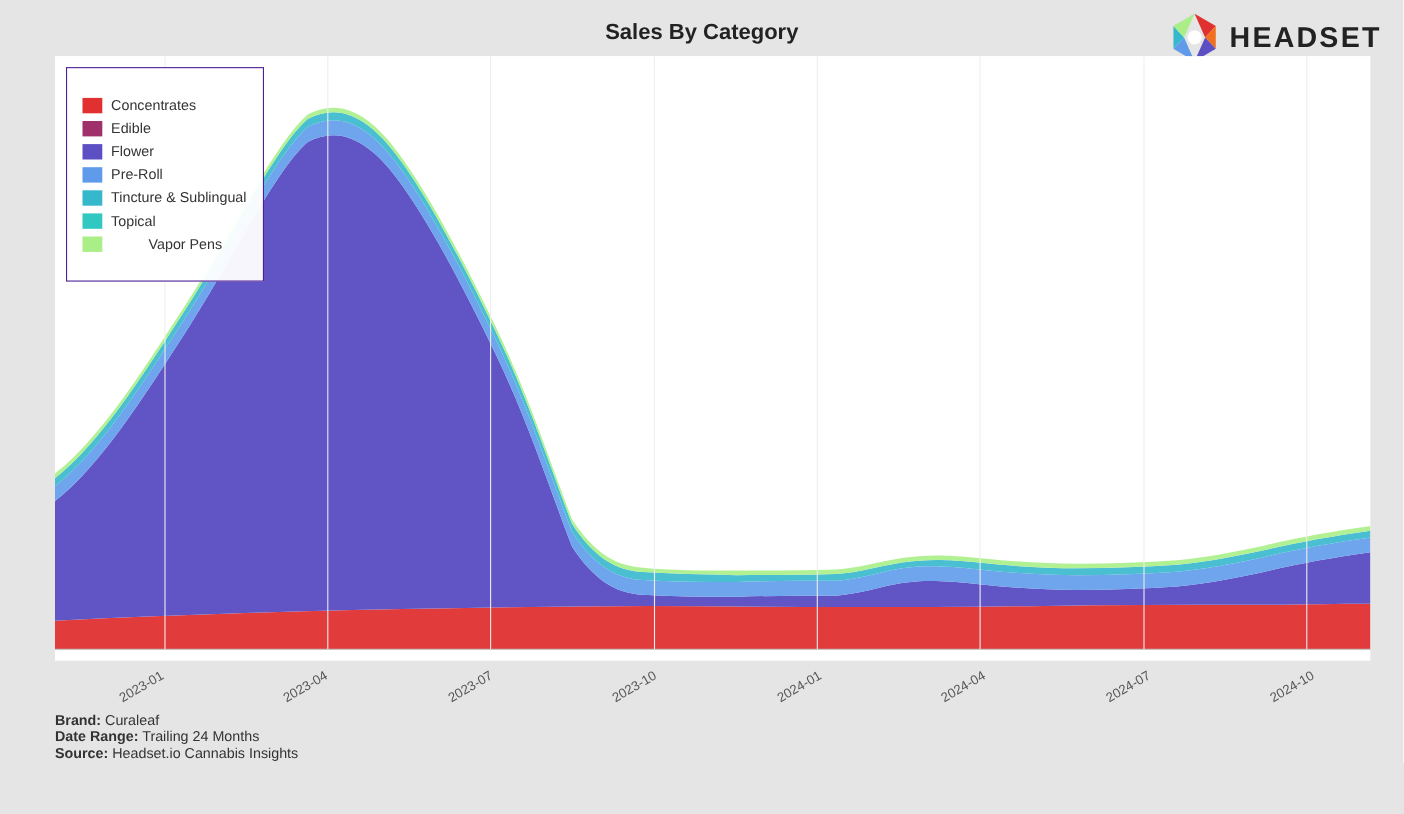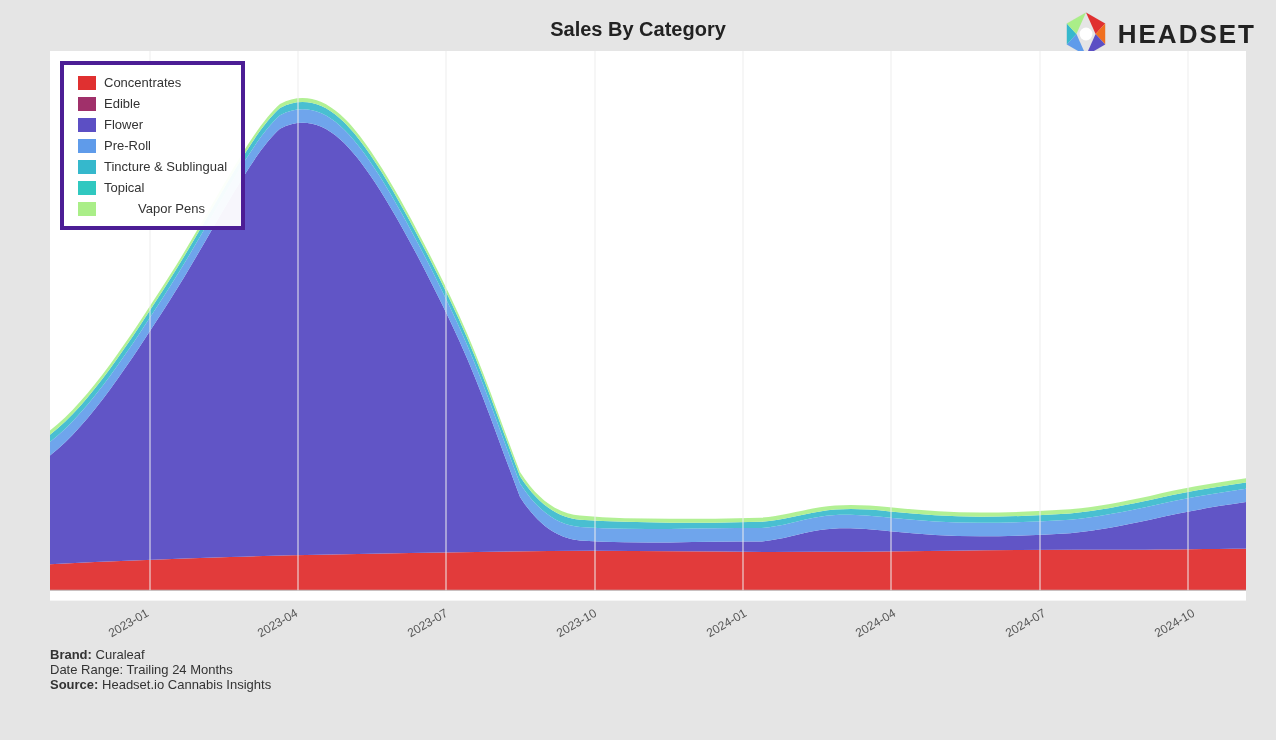--- a/index.html
+++ b/index.html
@@ -53,22 +53,22 @@
     .chart-area {
       position: relative;
       margin: 0 30px 0 50px;
       height: 560px;
     }
     .legend-box {
       position: absolute;
       top: 10px;
       left: 10px;
       background: rgba(255,255,255,0.95);
-      border: 4px solid #4c1d95;
-      padding: 10px 14px;
+      border: 1px solid #4c1d95;
+      padding: 26px 14px;
       z-index: 10;
       min-width: 180px;
     }
     .legend-item {
       display: flex;
       align-items: center;
       gap: 8px;
       margin-bottom: 6px;
       font-size: 13px;
       color: #333;
@@ -327,21 +327,21 @@
       <span style="transform:rotate(-30deg); display:inline-block; transform-origin: top center; margin-top:10px;">2024-10</span>
     </div>
   </div>
 
   <div class="footer" style="margin-top:30px;">
     <div>
       <span style="font-weight:bold;">Brand:</span>
       <span>Curaleaf</span>
     </div>
     <div>
-      <span style="font-weight:normal;">Date Range:</span>
+      <span style="font-weight:bold;">Date Range:</span>
       <span>Trailing 24 Months</span>
     </div>
     <div>
       <span style="font-weight:bold;">Source:</span>
       <span>Headset.io Cannabis Insights</span>
     </div>
   </div>
 
 </div>
 

